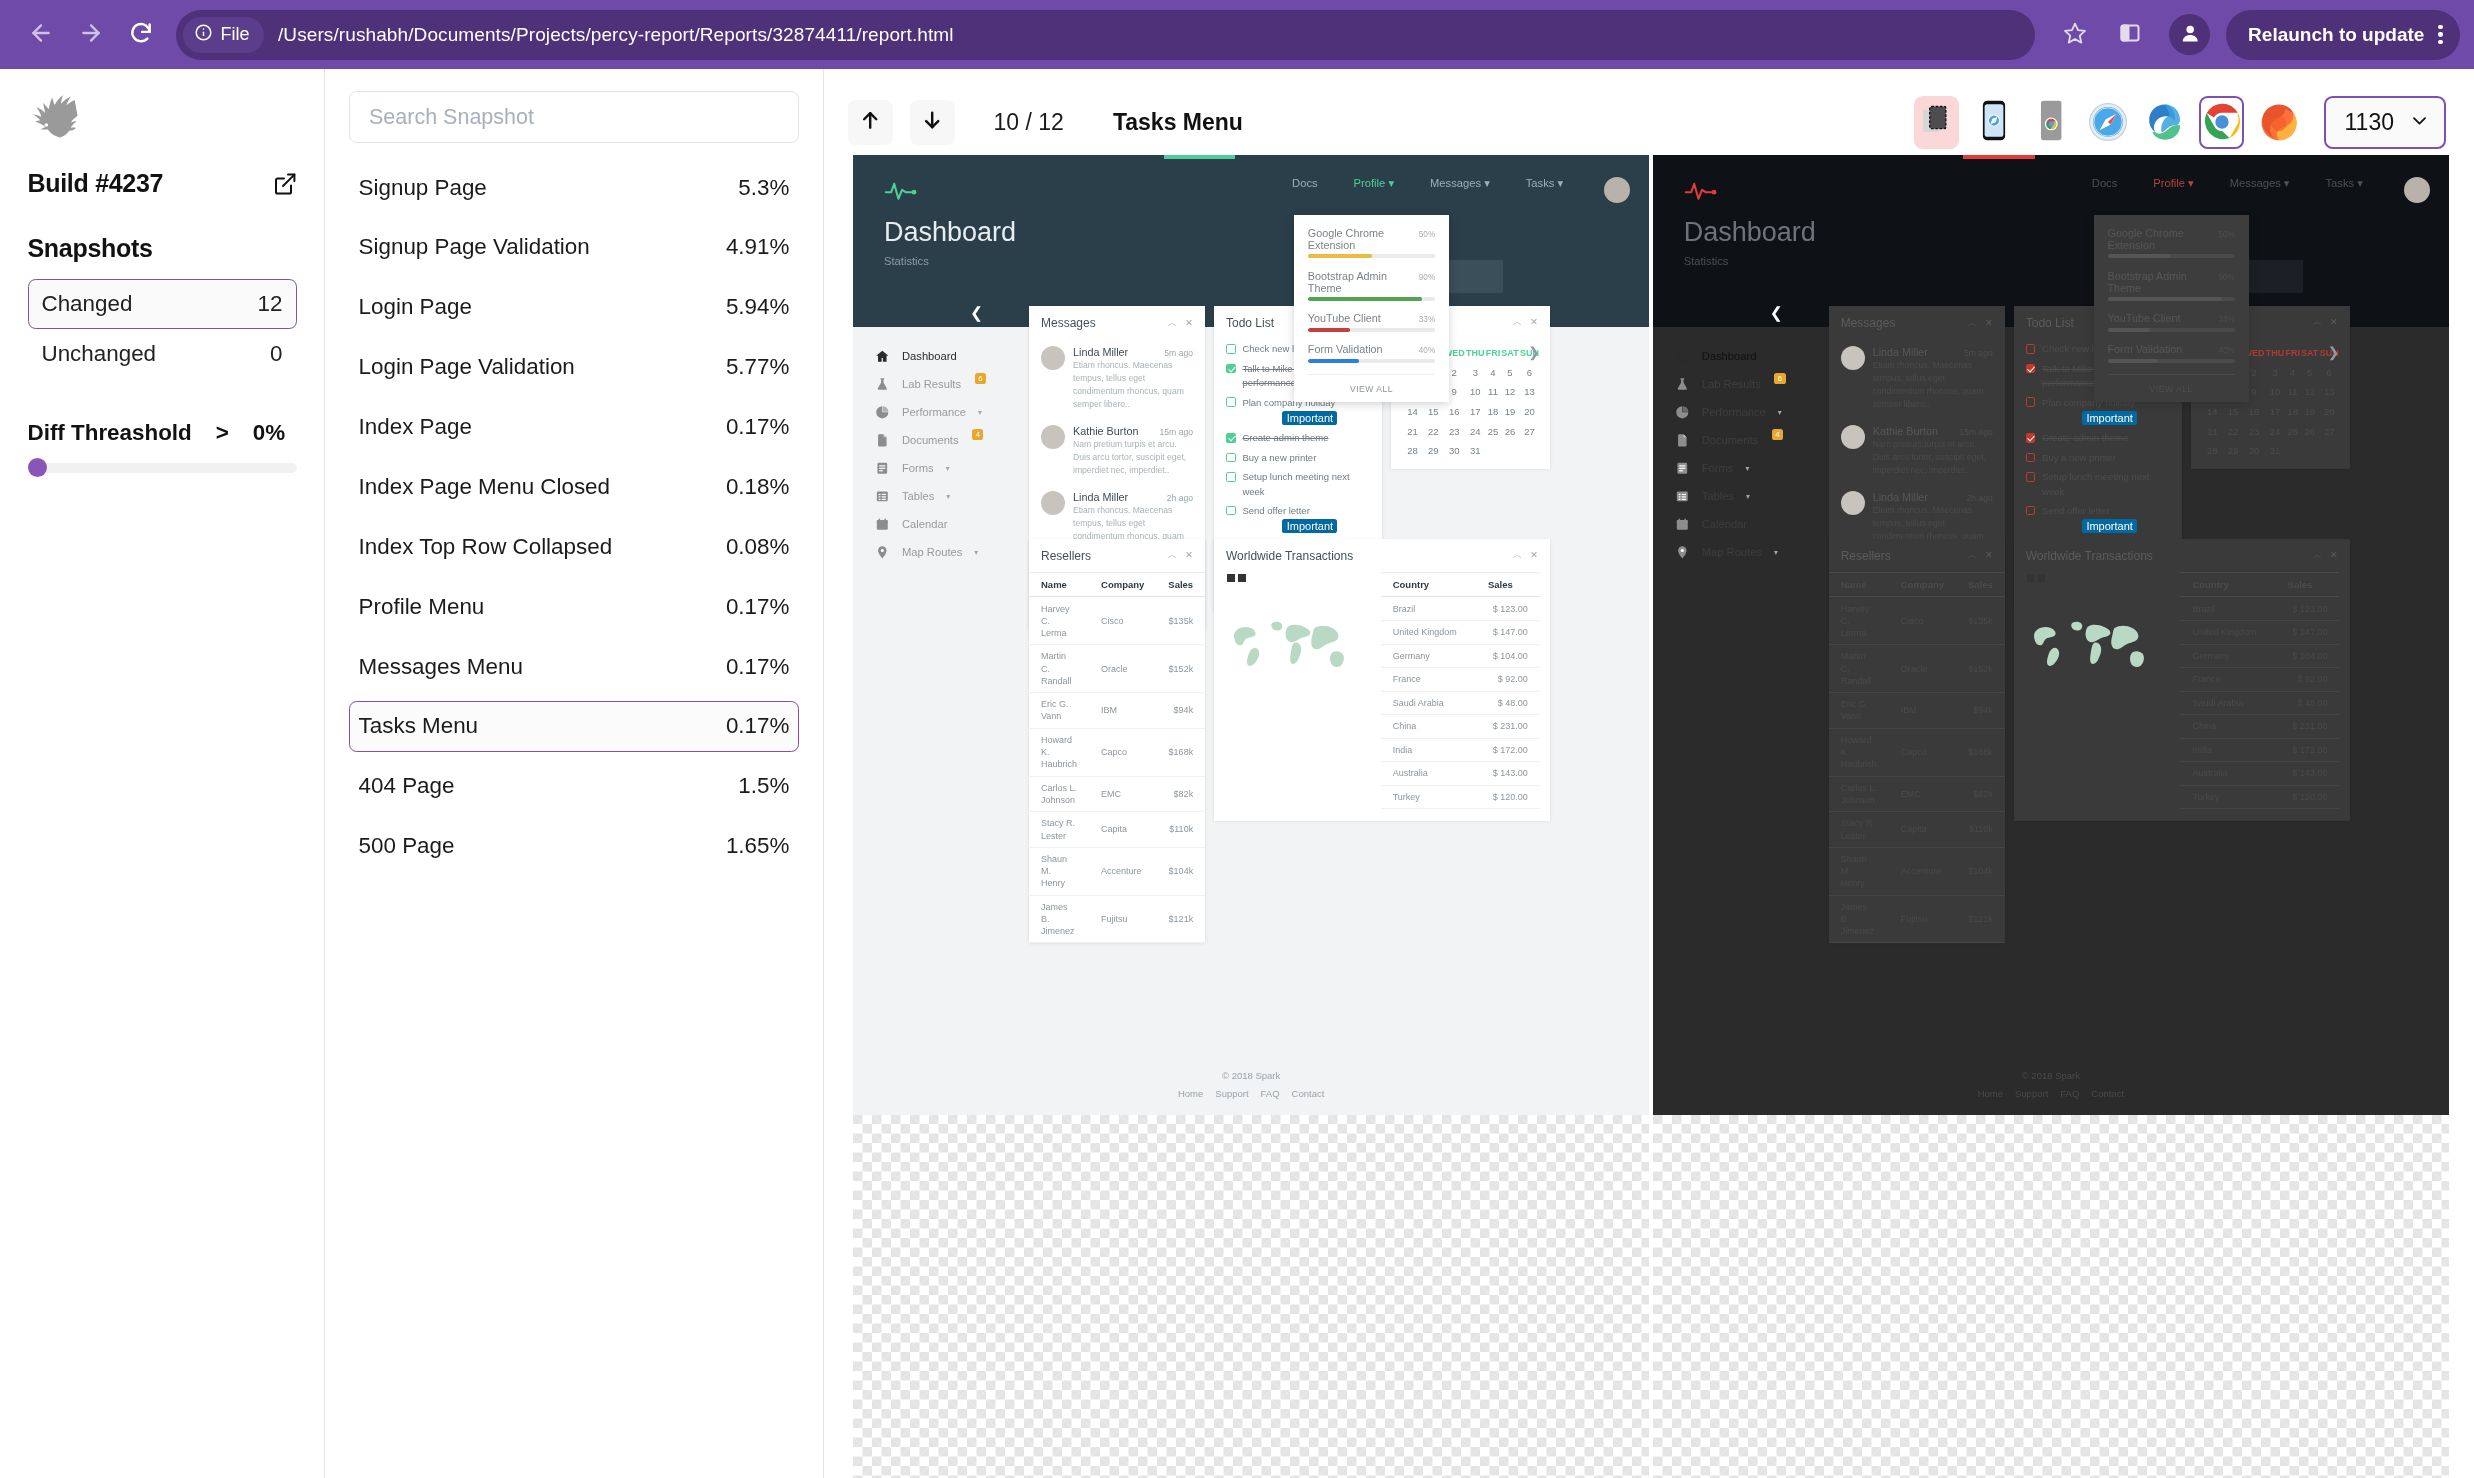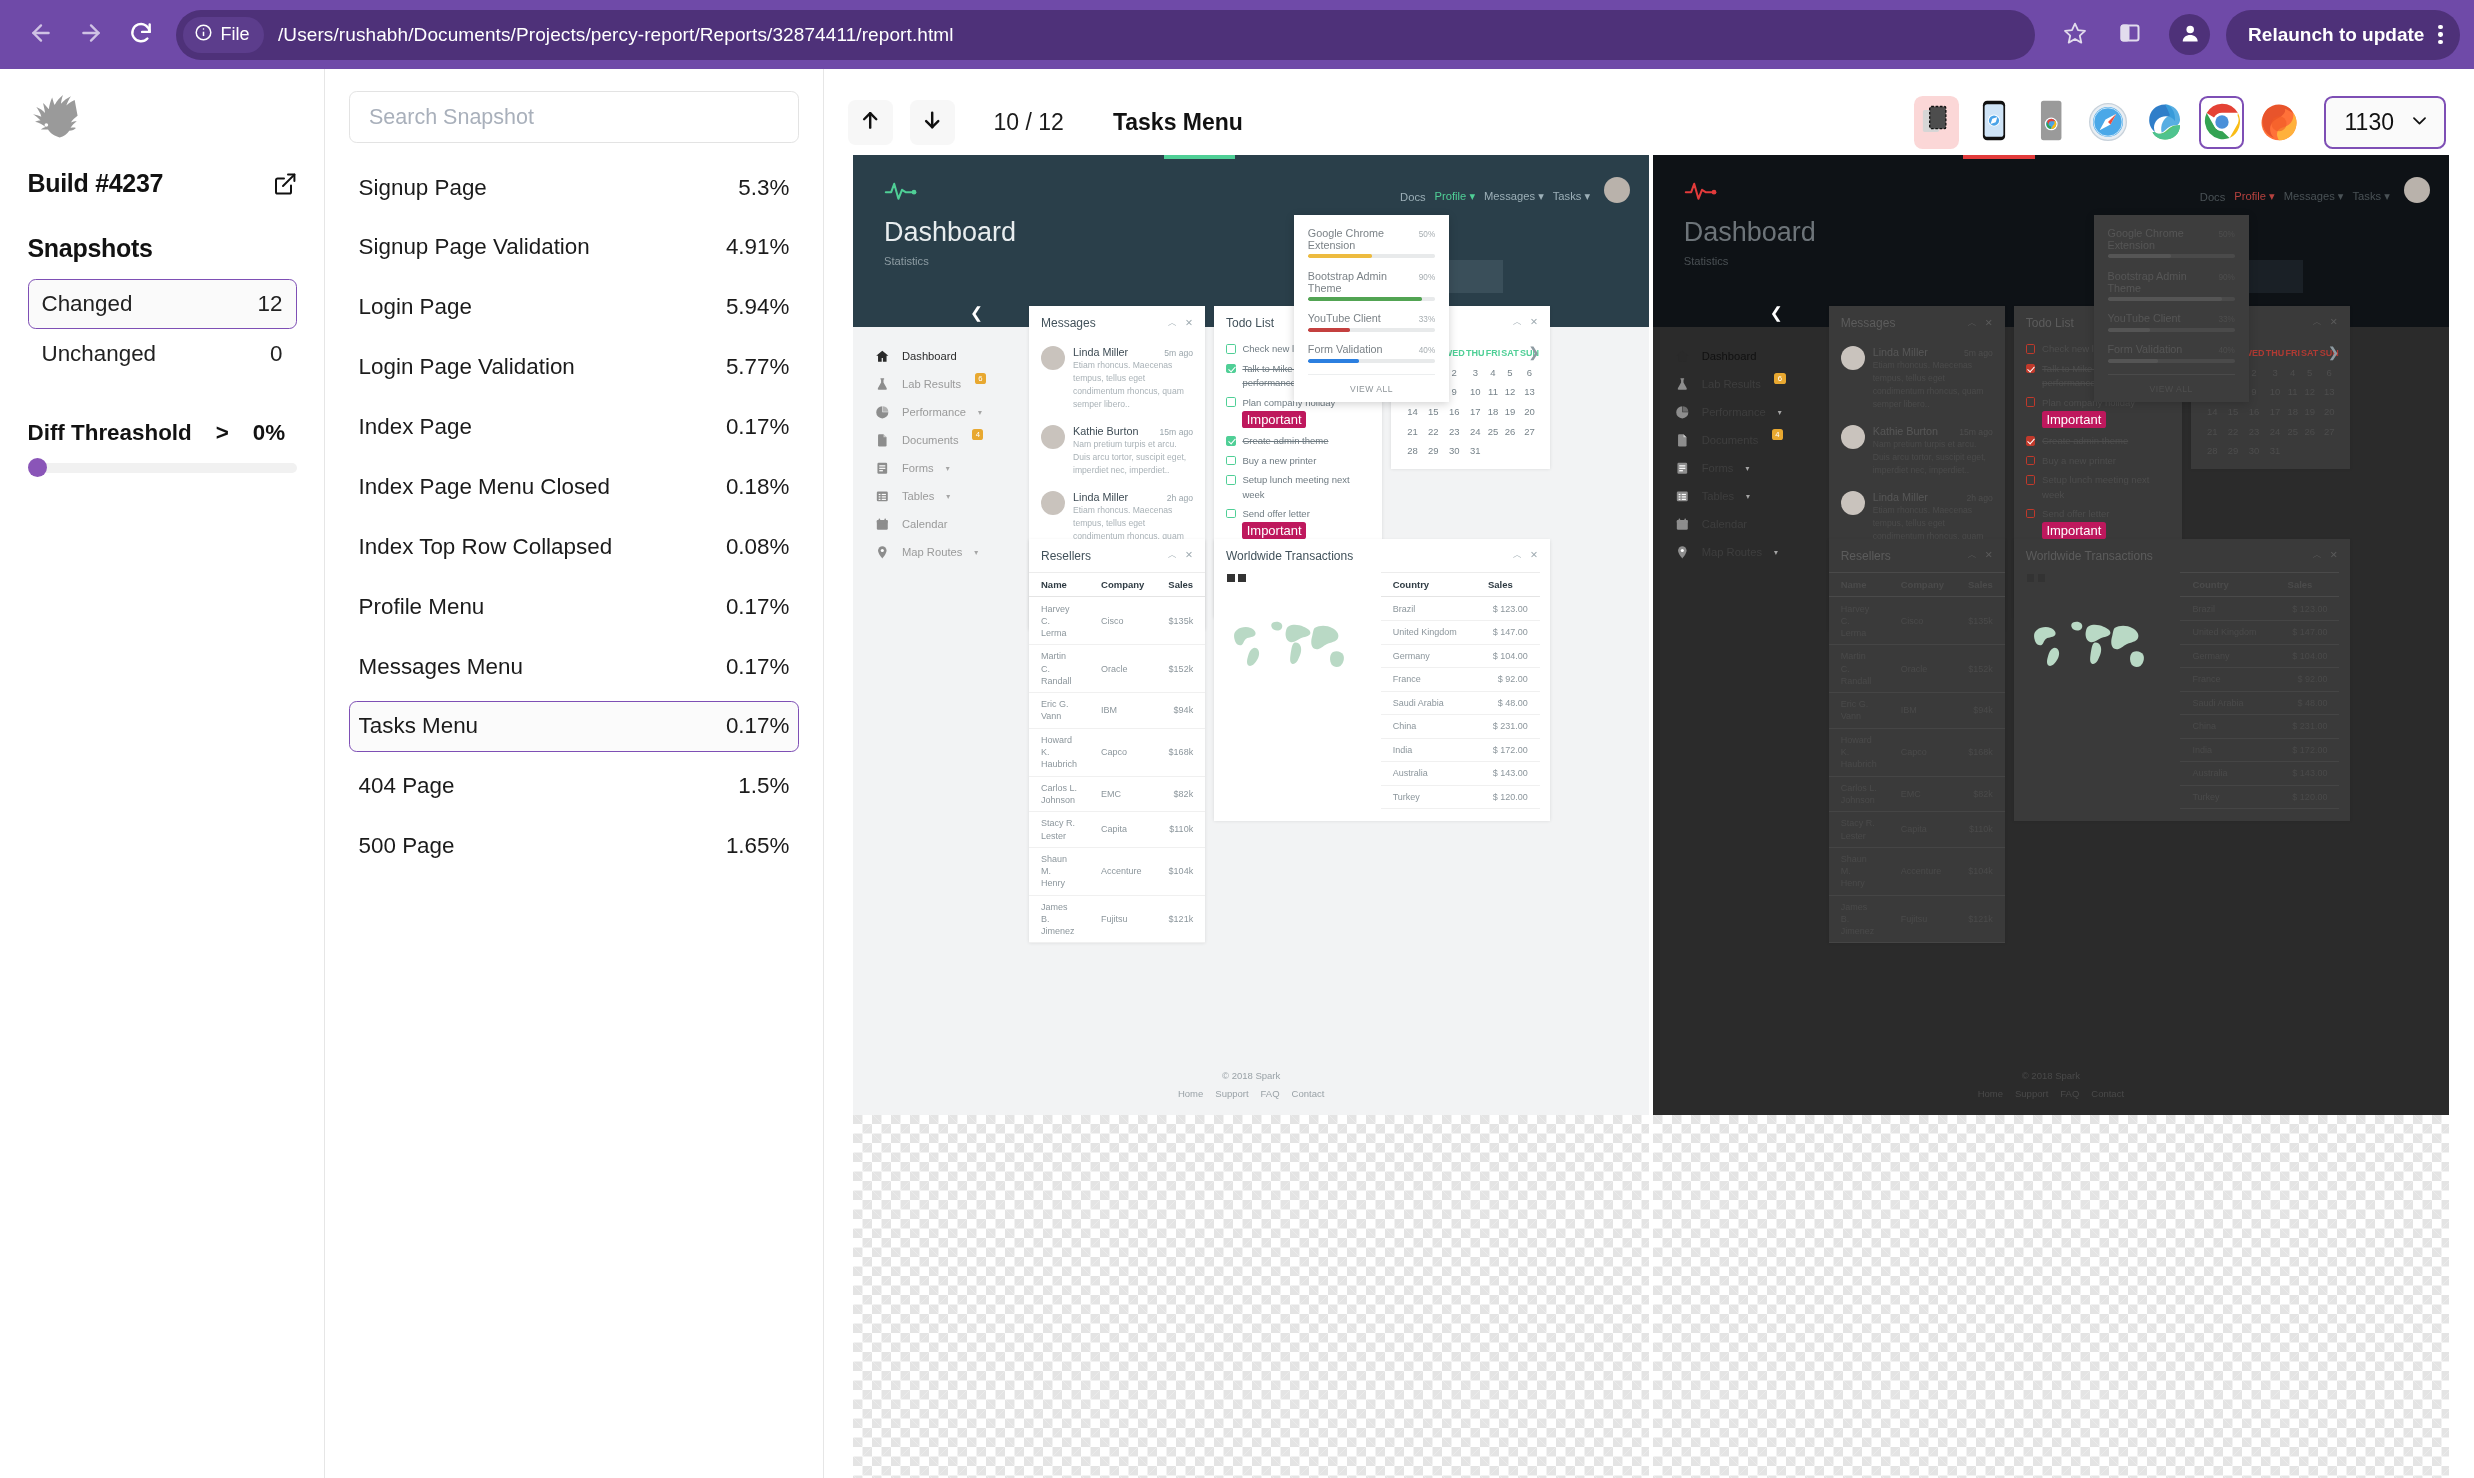--- a/index.html
+++ b/index.html
@@ -162,21 +162,21 @@
     background: #fff; font-family: "Liberation Sans", sans-serif; overflow: hidden;
   }
   .mini-header {
     height: 172px; background: #2a3f4a; position: relative;
   }
   .mini.dark .mini-header { background: #0e1216; }
   .mini .hdr-accent { position: absolute; top: 0; left: 39%; width: 9%; height: 4.3px; background: #4fcf96; }
   .mini.dark .hdr-accent { background: #e23b3b; }
   .pulse-logo { position: absolute; left: 31px; top: 24px; width: 36px; height: 26px; }
   .mini-nav {
-    position: absolute; right: 19px; top: 22.4px; display: flex; align-items: flex-end; gap: 9px;
+    position: absolute; right: 19px; top: 22.4px; display: flex; align-items: flex-start; gap: 36px;
     font-size: 11.2px; color: #9db0b8;
   }
   .mini.dark .mini-nav { color: #4a5256; }
   .mini-nav .active { color: #4fcf96; }
   .mini.dark .mini-nav .active { color: #b6423f; }
   .mini-avatar {
     width: 26px; height: 26px; border-radius: 50%; overflow: hidden; margin-left: 5.2px;
     background: #b9b2ab;
   }
   .mini-title { position: absolute; left: 31px; top: 62px; font-size: 27px; color: #e8edef; font-weight: 300; }
@@ -237,21 +237,21 @@
   .mini.dark .todo-row { color: #4d4d4d; }
   .cb { width: 9.5px; height: 9.5px; border: 1.2px solid #4fcf96; border-radius: 1.7px; flex: none; margin-top: 1.7px; }
   .mini.dark .cb { border-color: #c0392b; }
   .cb.on { background: #4fcf96; position: relative; }
   .mini.dark .cb.on { background: #c0392b; }
   .cb.on:after {
     content: ""; position: absolute; left: 2.6px; top: 0px; width: 3px; height: 6px;
     border: solid #fff; border-width: 0 1.3px 1.3px 0; transform: rotate(42deg);
   }
   .done { text-decoration: line-through; }
-  .imp { background: #be185d; color: #fff; font-size: 13px; padding: 0.9px 4.3px; border-radius: 2.6px; }
+  .imp { background: #0369a1; color: #fff; font-size: 11px; padding: 0.9px 4.3px; border-radius: 2.6px; margin-left: 40px; }
 
   
   .dropdown {
     position: absolute; background: #fff; box-shadow: 0 1.7px 8.6px rgba(0,0,0,.18);
     padding: 12px 13.8px 0 13.8px; z-index: 9;
   }
   .mini.dark .dropdown { background: #3d3d3d; }
   .dd-row { margin-bottom: 11.2px; }
   .dd-top { display: flex; justify-content: space-between; align-items: baseline; }
   .dd-label { font-size: 10.8px; color: #7b8287; }

